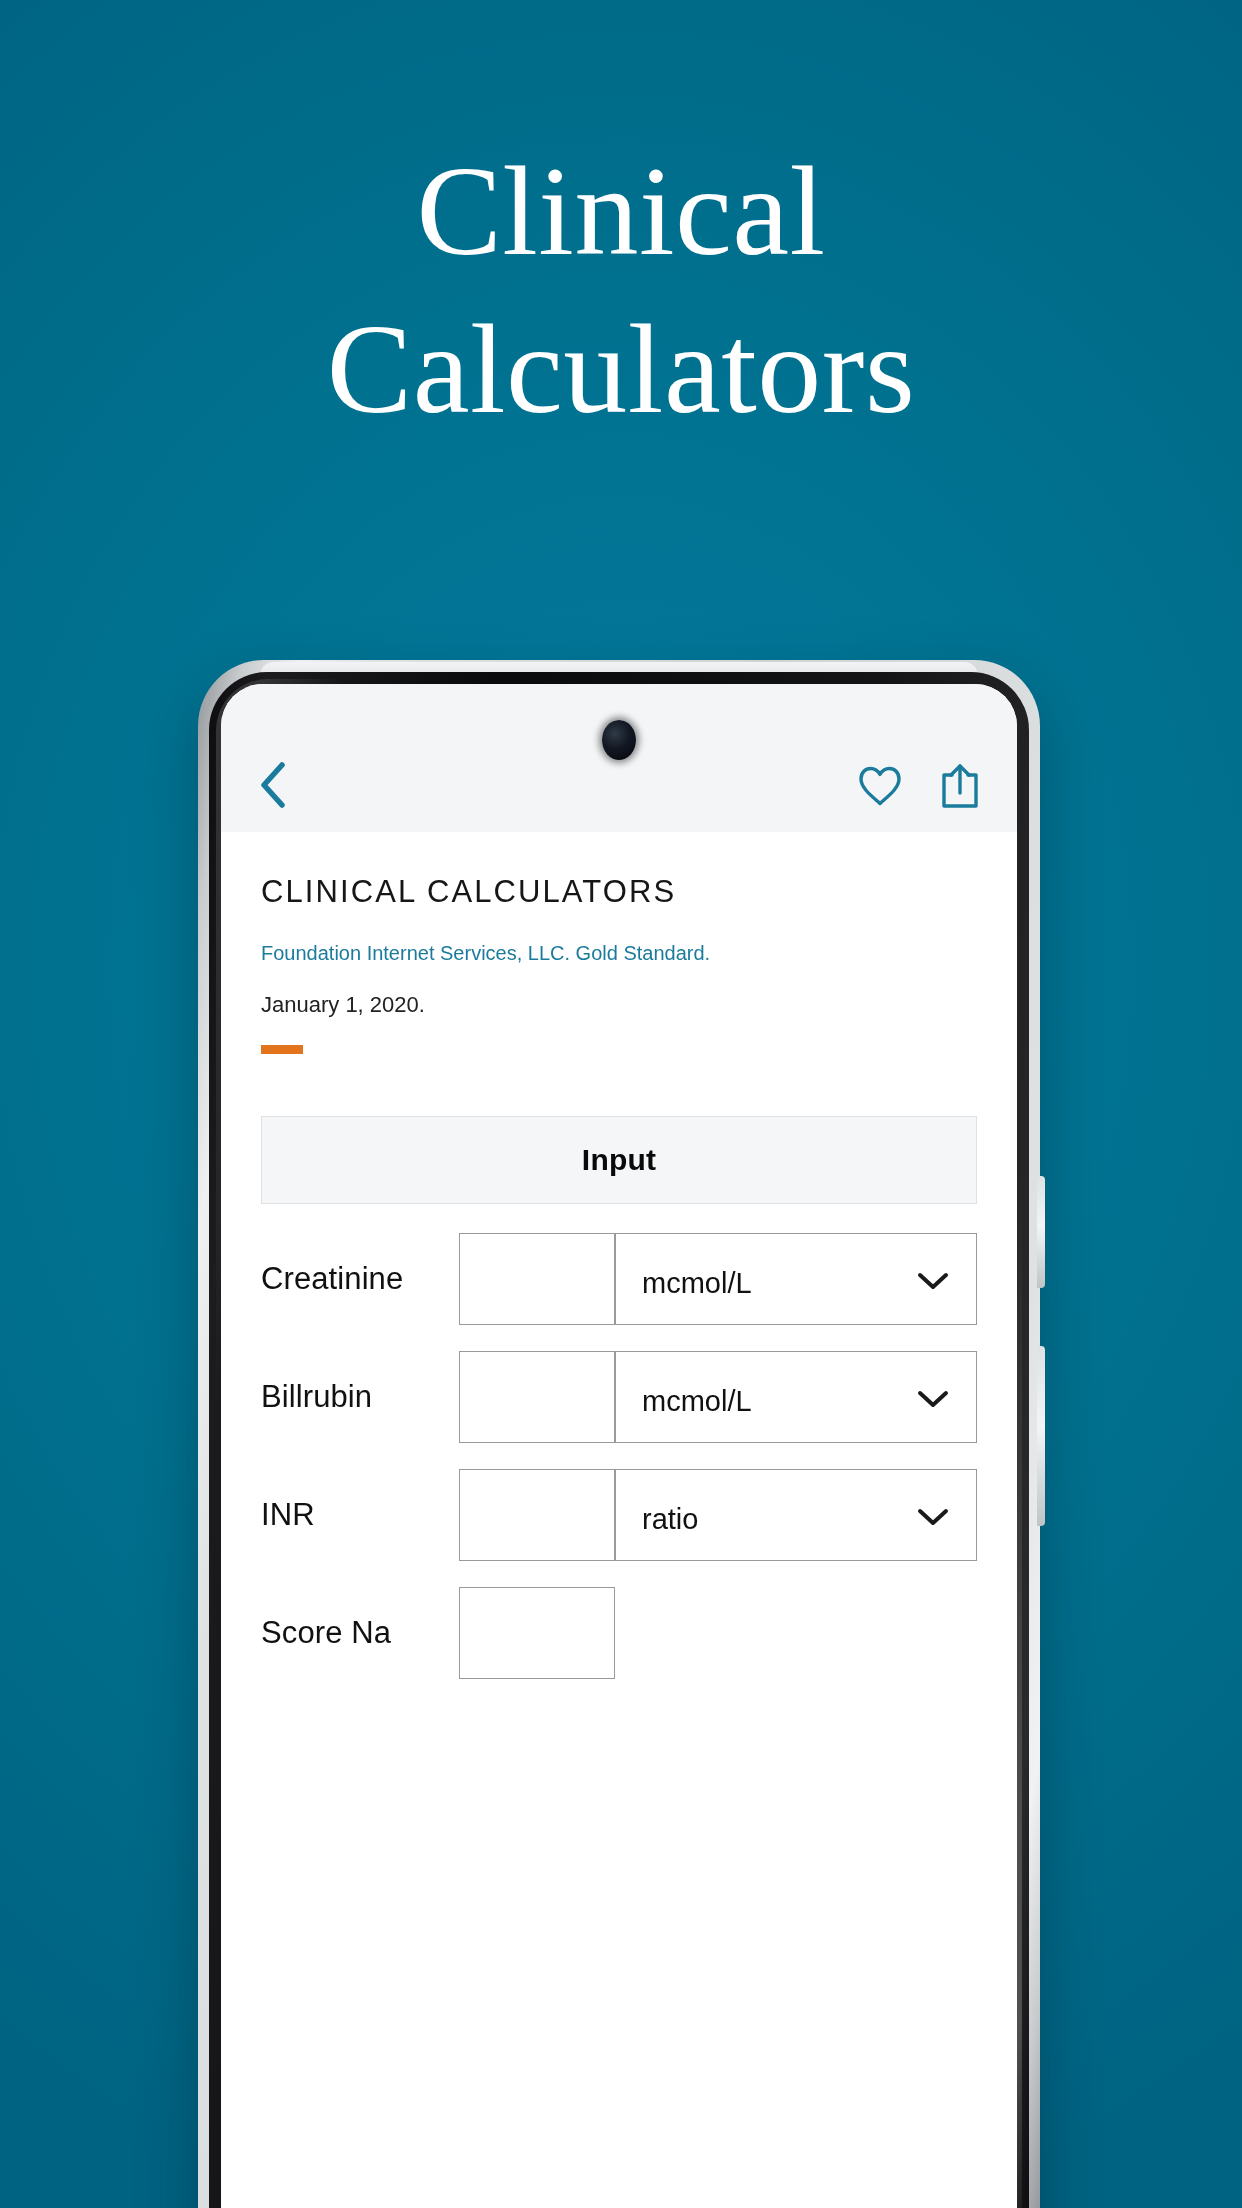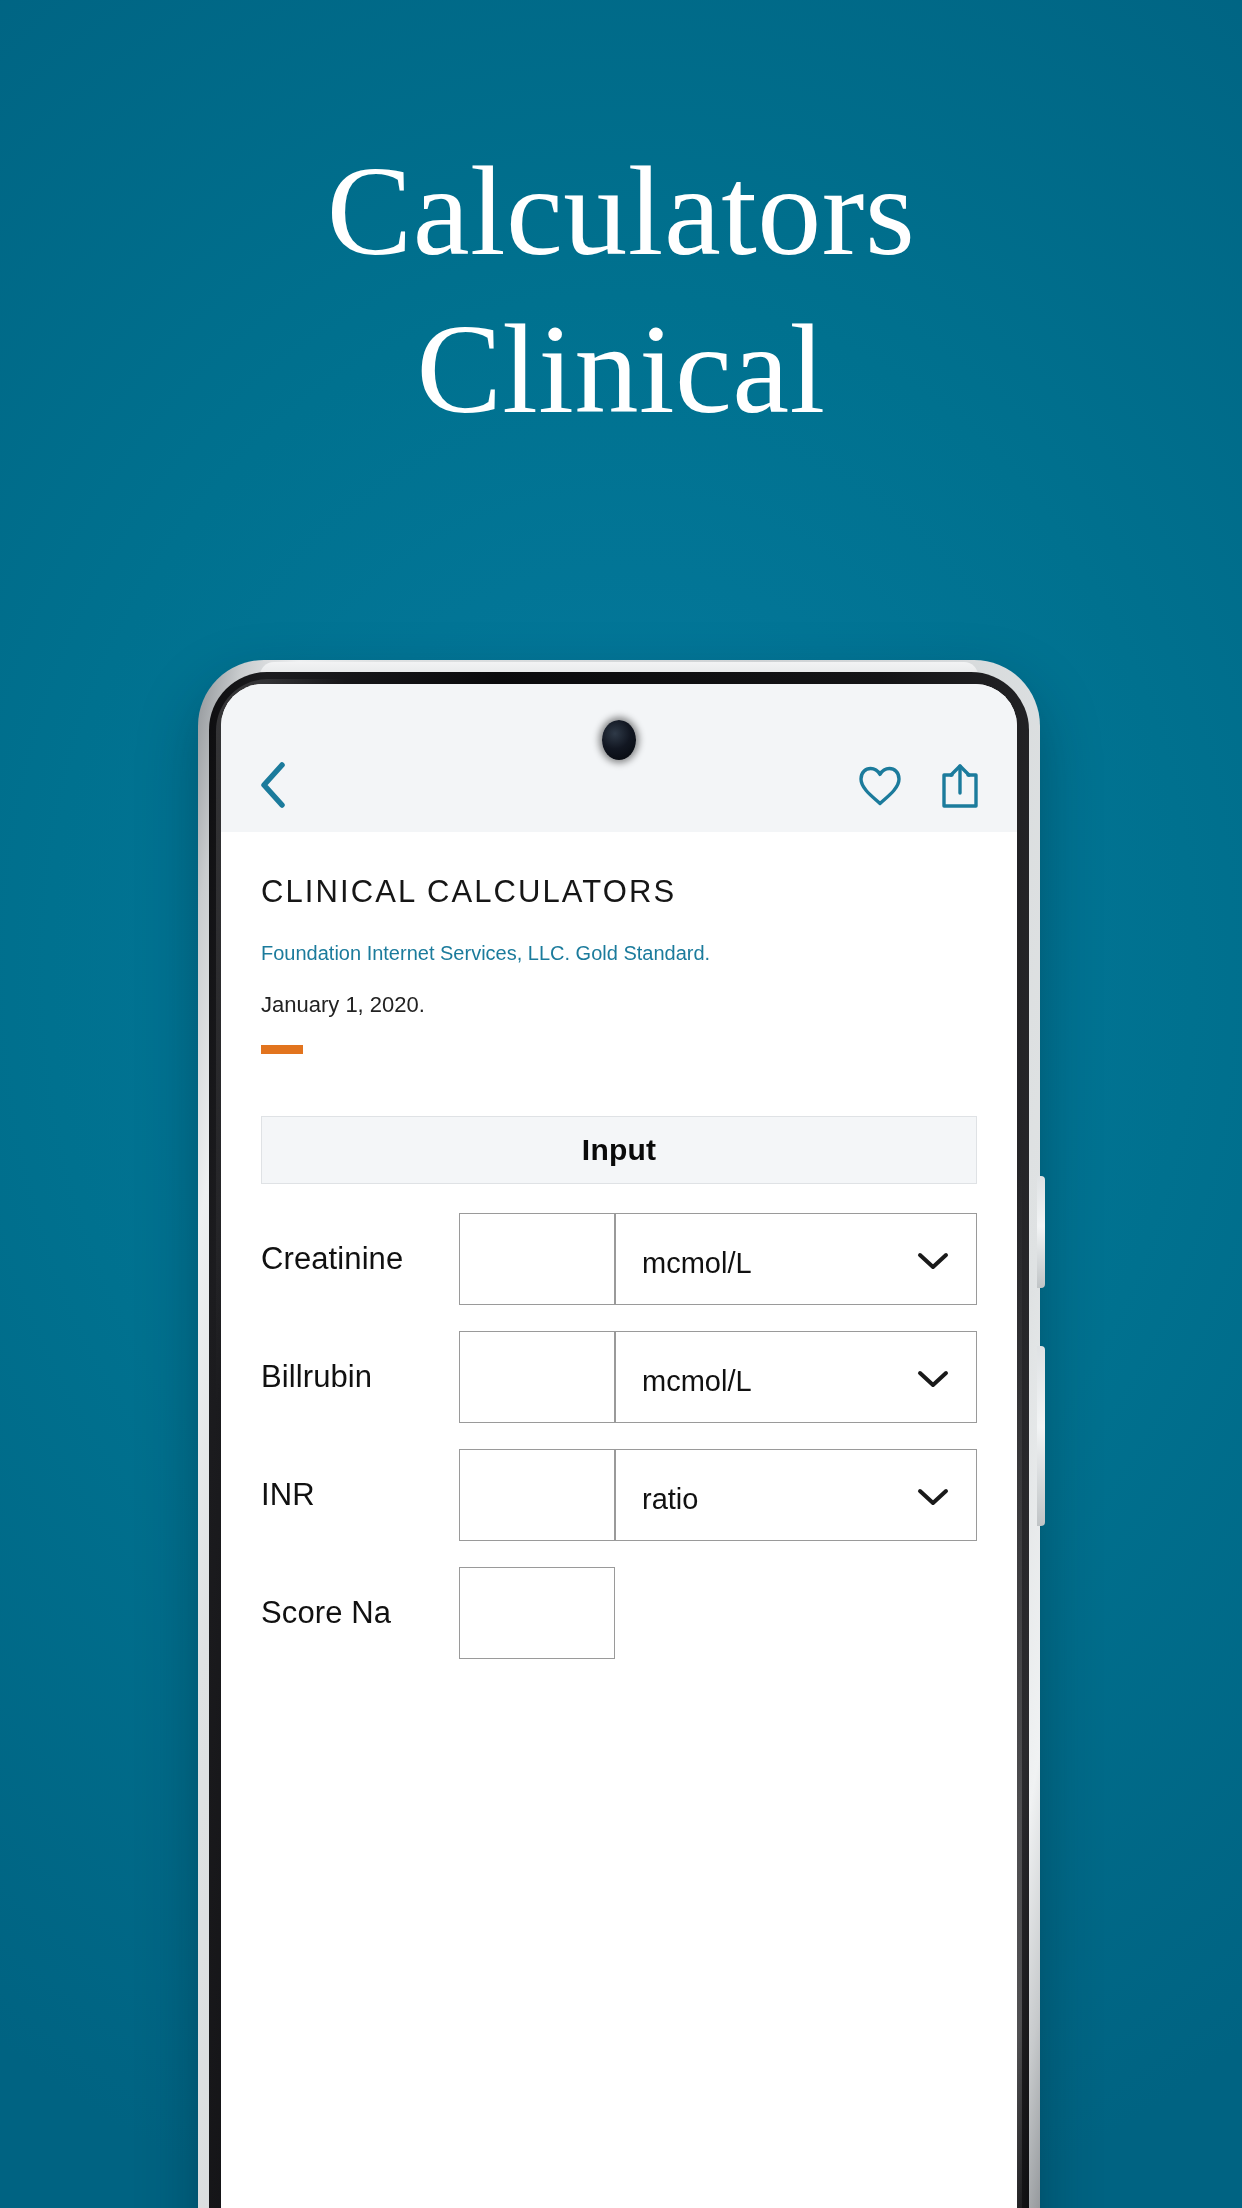--- a/index.html
+++ b/index.html
@@ -197,21 +197,21 @@
     width: 42px;
     height: 9px;
     background: #e2741e;
     margin-bottom: 62px;
   }
 
   .section-header {
     border: 1px solid #dfe2e5;
     background: #f4f6f8;
     text-align: center;
-    padding: 16px 0;
+    padding: 26px 0;
     font-size: 30px;
     font-weight: 700;
     color: #0a0a0a;
     letter-spacing: 0.2px;
   }
 
   .form-list { padding-top: 16px; }
 
   .form-row {
     display: flex;
@@ -256,22 +256,22 @@
     color: #111111;
   }
   .chev-down { display: block; }
 </style>
 </head>
 <body>
 
 <div id="promo-bg"></div>
 
 <div id="promo-headline">
+  <span class="hl-line">Clinical</span>
   <span class="hl-line">Calculators</span>
-  <span class="hl-line">Clinical</span>
 </div>
 
 <div id="phone-device">
   <div class="phone-rail">
     <div class="phone-rail-top"></div>
   </div>
 
   <div class="phone-side-btn btn-a"></div>
   <div class="phone-side-btn btn-b"></div>
 

